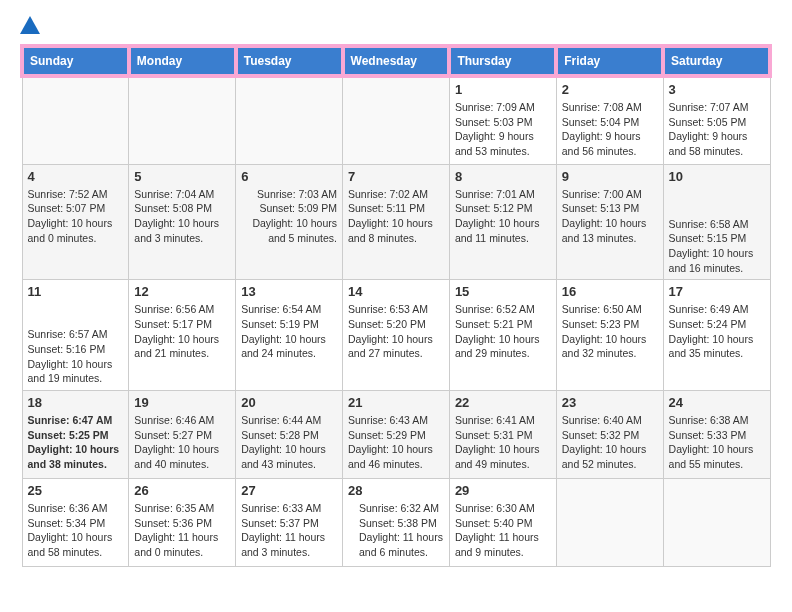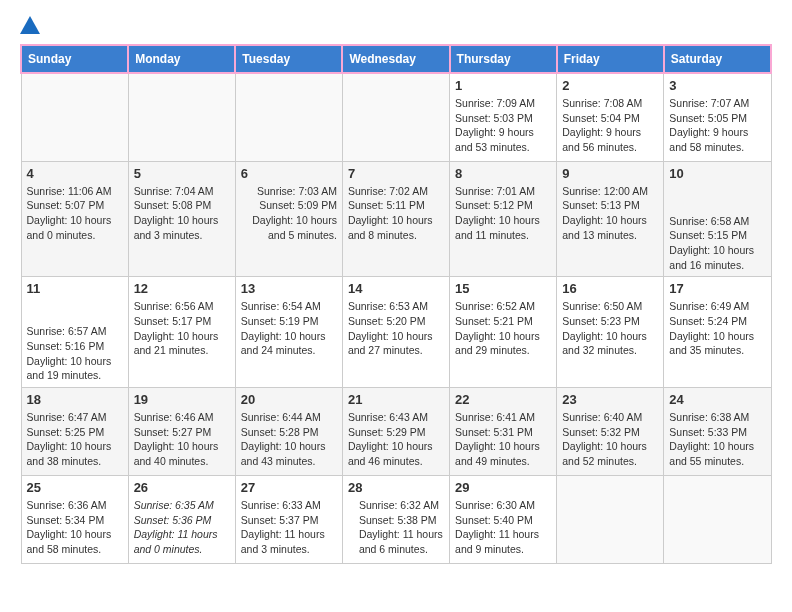--- a/index.html
+++ b/index.html
@@ -41,21 +41,21 @@
       border-collapse: collapse;
       font-size: 11px;
     }
     thead tr th {
       background: #3a7ecf;
       color: #fff;
       text-align: left;
       padding: 6px 6px;
       font-size: 12px;
       font-weight: bold;
-      border: 2px solid #f9a8d4;
+      border: 4px solid #f9a8d4;
     }
     tbody tr td {
       border: 1px solid #ccc;
       vertical-align: top;
       padding: 4px 5px;
       height: 88px;
       width: 14.28%;
       background: #fff;
     }
     tbody tr:nth-child(even) td { background: #f5f5f5; }
@@ -126,21 +126,21 @@
           <span class="day-num">3</span>
           <div class="day-info" style="white-space: pre-line;">Sunrise: 7:07 AM
 Sunset: 5:05 PM
 Daylight: 9 hours
 and 58 minutes.</div>
         </td>
       </tr>
       <tr>
         <td>
           <span class="day-num">4</span>
-          <div class="day-info" style="white-space: pre-line;">Sunrise: 11:06 AM
+          <div class="day-info" style="white-space: pre-line;">Sunrise: 7:52 AM
 Sunset: 5:07 PM
 Daylight: 10 hours
 and 0 minutes.</div>
         </td>
         <td>
           <span class="day-num">5</span>
           <div class="day-info" style="white-space: pre-line;">Sunrise: 7:04 AM
 Sunset: 5:08 PM
 Daylight: 10 hours
 and 3 minutes.</div>
@@ -161,21 +161,21 @@
         </td>
         <td>
           <span class="day-num">8</span>
           <div class="day-info" style="white-space: pre-line;">Sunrise: 7:01 AM
 Sunset: 5:12 PM
 Daylight: 10 hours
 and 11 minutes.</div>
         </td>
         <td>
           <span class="day-num">9</span>
-          <div class="day-info" style="white-space: pre-line;">Sunrise: 12:00 AM
+          <div class="day-info" style="white-space: pre-line;">Sunrise: 7:00 AM
 Sunset: 5:13 PM
 Daylight: 10 hours
 and 13 minutes.</div>
         </td>
         <td>
           <span class="day-num">10</span>
           <div class="day-info" style="white-space: pre-line; margin-top: 33px;">Sunrise: 6:58 AM
 Sunset: 5:15 PM
 Daylight: 10 hours
 and 16 minutes.</div>
@@ -228,21 +228,21 @@
           <span class="day-num">17</span>
           <div class="day-info" style="white-space: pre-line;">Sunrise: 6:49 AM
 Sunset: 5:24 PM
 Daylight: 10 hours
 and 35 minutes.</div>
         </td>
       </tr>
       <tr>
         <td>
           <span class="day-num">18</span>
-          <div class="day-info" style="white-space: pre-line;">Sunrise: 6:47 AM
+          <div class="day-info" style="white-space: pre-line; font-weight: bold;">Sunrise: 6:47 AM
 Sunset: 5:25 PM
 Daylight: 10 hours
 and 38 minutes.</div>
         </td>
         <td>
           <span class="day-num">19</span>
           <div class="day-info" style="white-space: pre-line;">Sunrise: 6:46 AM
 Sunset: 5:27 PM
 Daylight: 10 hours
 and 40 minutes.</div>
@@ -286,21 +286,21 @@
       <tr>
         <td>
           <span class="day-num">25</span>
           <div class="day-info" style="white-space: pre-line;">Sunrise: 6:36 AM
 Sunset: 5:34 PM
 Daylight: 10 hours
 and 58 minutes.</div>
         </td>
         <td>
           <span class="day-num">26</span>
-          <div class="day-info" style="white-space: pre-line; font-style: italic;">Sunrise: 6:35 AM
+          <div class="day-info" style="white-space: pre-line;">Sunrise: 6:35 AM
 Sunset: 5:36 PM
 Daylight: 11 hours
 and 0 minutes.</div>
         </td>
         <td>
           <span class="day-num">27</span>
           <div class="day-info" style="white-space: pre-line;">Sunrise: 6:33 AM
 Sunset: 5:37 PM
 Daylight: 11 hours
 and 3 minutes.</div>

